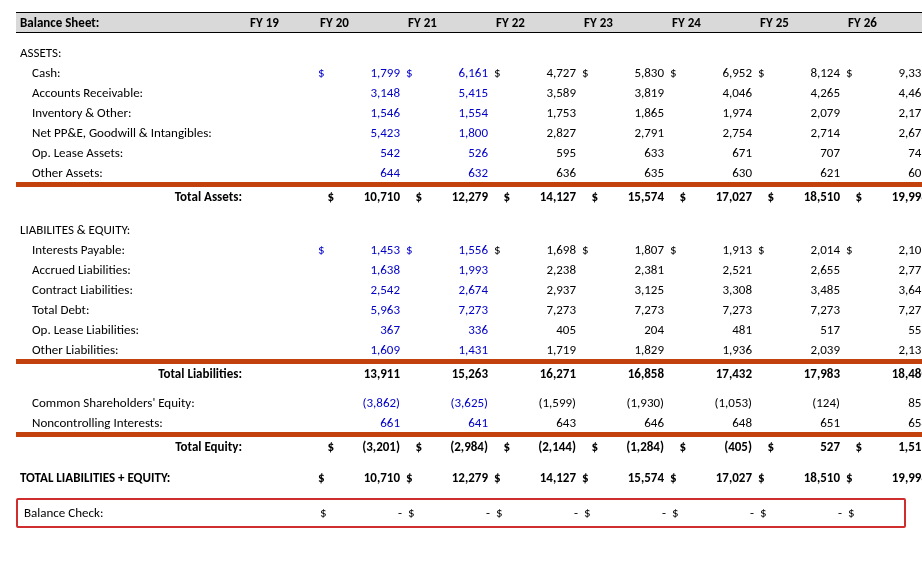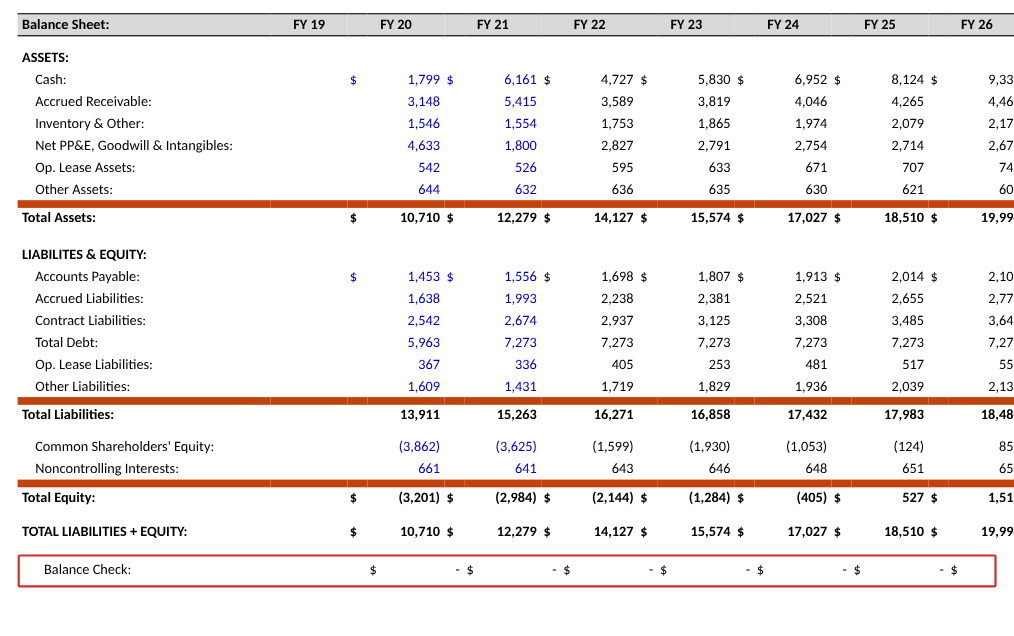--- a/index.html
+++ b/index.html
@@ -26,35 +26,35 @@
   col.label { width: 230px; }
   col.fy19 { width: 70px; }
   col.sym { width: 18px; }
   col.val { width: 70px; }
   .header-row td {
     background: #d9d9d9;
     font-weight: bold;
     border-top: 1px solid #000;
     border-bottom: 1px solid #000;
   }
-  .section-title { font-weight: bold; margin-top: 18px; }
+  .section-title { font-weight: normal; margin-top: 18px; }
   .indent { padding-left: 16px; }
   .num { text-align: right; }
   .sym { text-align: left; padding-left: 2px; padding-right: 0; }
   .blue { color: #0000c8; }
   .bold { font-weight: bold; }
-  .line-top td { border-top: 7px solid #c2410c; }
+  .line-top td { border-top: 5px solid #c2410c; text-align: right; }
   .balance-check-wrap {
     border: 2px solid #d02e2e;
     border-radius: 2px;
     margin-top: 10px;
-    padding: 2px 16px;
+    padding: 2px 0;
   }
   .balance-check-wrap table td { height: 22px; }
-  .fy-head { text-align: center; }
+  .fy-head { text-align: left; }
 </style>
 </head>
 <body>
 
 <table>
   <colgroup>
     <col class="label">
     <col class="fy19">
     <col class="sym">
       <col class="val">
@@ -108,21 +108,21 @@
         <td class="sym">$</td>
         <td class="num">5,830</td>
         <td class="sym">$</td>
         <td class="num">6,952</td>
         <td class="sym">$</td>
         <td class="num">8,124</td>
         <td class="sym">$</td>
         <td class="num">9,332</td>
       </tr>
       <tr>
-        <td class="indent">Accrued Receivable:</td>
+        <td class="indent">Accounts Receivable:</td>
         <td></td>
         <td class="sym blue"></td>
         <td class="num blue">3,148</td>
         <td class="sym blue"></td>
         <td class="num blue">5,415</td>
         <td class="sym"></td>
         <td class="num">3,589</td>
         <td class="sym"></td>
         <td class="num">3,819</td>
         <td class="sym"></td>
@@ -147,21 +147,21 @@
         <td class="num">1,974</td>
         <td class="sym"></td>
         <td class="num">2,079</td>
         <td class="sym"></td>
         <td class="num">2,173</td>
       </tr>
       <tr>
         <td class="indent">Net PP&amp;E, Goodwill &amp; Intangibles:</td>
         <td></td>
         <td class="sym blue"></td>
-        <td class="num blue">4,633</td>
+        <td class="num blue">5,423</td>
         <td class="sym blue"></td>
         <td class="num blue">1,800</td>
         <td class="sym"></td>
         <td class="num">2,827</td>
         <td class="sym"></td>
         <td class="num">2,791</td>
         <td class="sym"></td>
         <td class="num">2,754</td>
         <td class="sym"></td>
         <td class="num">2,714</td>
@@ -231,21 +231,21 @@
       </tr>
 
   <tr>
     <td class="section-title">LIABILITES &amp; EQUITY:</td>
     <td colspan="15"></td>
   </tr>
 
   </tbody>
     <tbody id="liab-body">
       <tr>
-        <td class="indent">Accounts Payable:</td>
+        <td class="indent">Interests Payable:</td>
         <td></td>
         <td class="sym blue">$</td>
         <td class="num blue">1,453</td>
         <td class="sym blue">$</td>
         <td class="num blue">1,556</td>
         <td class="sym">$</td>
         <td class="num">1,698</td>
         <td class="sym">$</td>
         <td class="num">1,807</td>
         <td class="sym">$</td>
@@ -312,21 +312,21 @@
       <tr>
         <td class="indent">Op. Lease Liabilities:</td>
         <td></td>
         <td class="sym blue"></td>
         <td class="num blue">367</td>
         <td class="sym blue"></td>
         <td class="num blue">336</td>
         <td class="sym"></td>
         <td class="num">405</td>
         <td class="sym"></td>
-        <td class="num">253</td>
+        <td class="num">204</td>
         <td class="sym"></td>
         <td class="num">481</td>
         <td class="sym"></td>
         <td class="num">517</td>
         <td class="sym"></td>
         <td class="num">551</td>
       </tr>
       <tr>
         <td class="indent">Other Liabilities:</td>
         <td></td>

